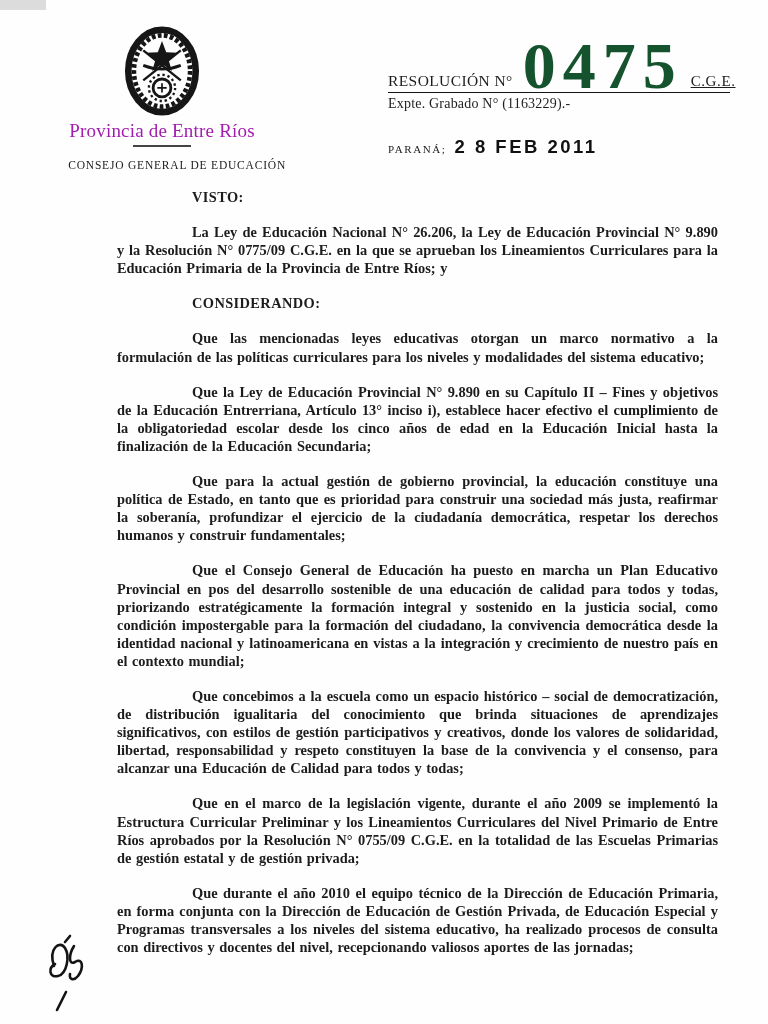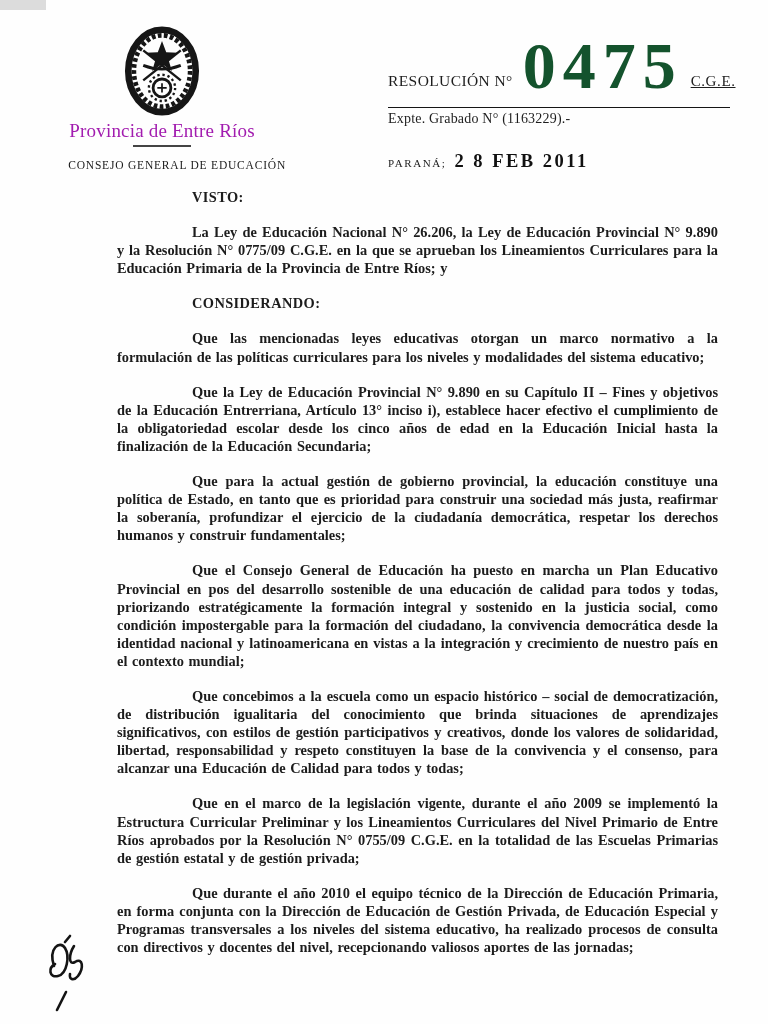--- a/index.html
+++ b/index.html
@@ -12,33 +12,33 @@
 
   
   .letterhead{position:absolute;left:38px;top:26px;width:248px;text-align:center;}
   .seal{display:block;margin:0 auto 4px;}
   .lh-province{font-family:Liberation Serif, serif;font-size:19px;color:#a21caf;letter-spacing:.2px;}
   .lh-rule{width:58px;height:2px;background:#444;margin:3px auto 12px;}
   .lh-council{font-size:11.5px;letter-spacing:.8px;color:#1a1a1a;white-space:nowrap;text-align:right;}
 
   
   .res-block{position:absolute;left:388px;top:36px;width:342px;}
-  .res-line{display:flex;align-items:flex-end;border-bottom:1.6px solid #151515;padding-bottom:17px;}
+  .res-line{display:flex;align-items:flex-end;border-bottom:1.6px solid #151515;padding-bottom:2px;}
   .res-label{font-size:15.5px;letter-spacing:.4px;white-space:nowrap;}
   .res-number{
     font-size:66px;font-weight:bold;line-height:.82;letter-spacing:7px;
     margin:0 2px 0 10px;color:#14532d;white-space:nowrap;
     transform:translateY(3px);
   }
   .res-org{font-size:15px;letter-spacing:.6px;margin-left:6px;white-space:nowrap;text-decoration:underline;}
   .expte{font-size:14px;margin-top:3px;letter-spacing:.2px;}
   .city-date{margin-top:24px;display:flex;align-items:baseline;}
   .city{font-size:11px;letter-spacing:1.6px;}
   .date-stamp{
-    font-family:Liberation Serif, serif;font-weight:bold;
+    font-family:Liberation Sans, sans-serif;font-weight:bold;
     font-size:18.5px;letter-spacing:2.5px;margin-left:8px;color:#111;white-space:nowrap;
   }
 
   
   .doc-body{position:absolute;left:117px;top:188px;width:601px;}
   .doc-body p{
     margin:0 0 17px;text-indent:75px;text-align:justify;
     font-size:14.4px;line-height:18.1px;color:#1c1c1c;
     word-spacing:1px;
     font-weight:bold;

